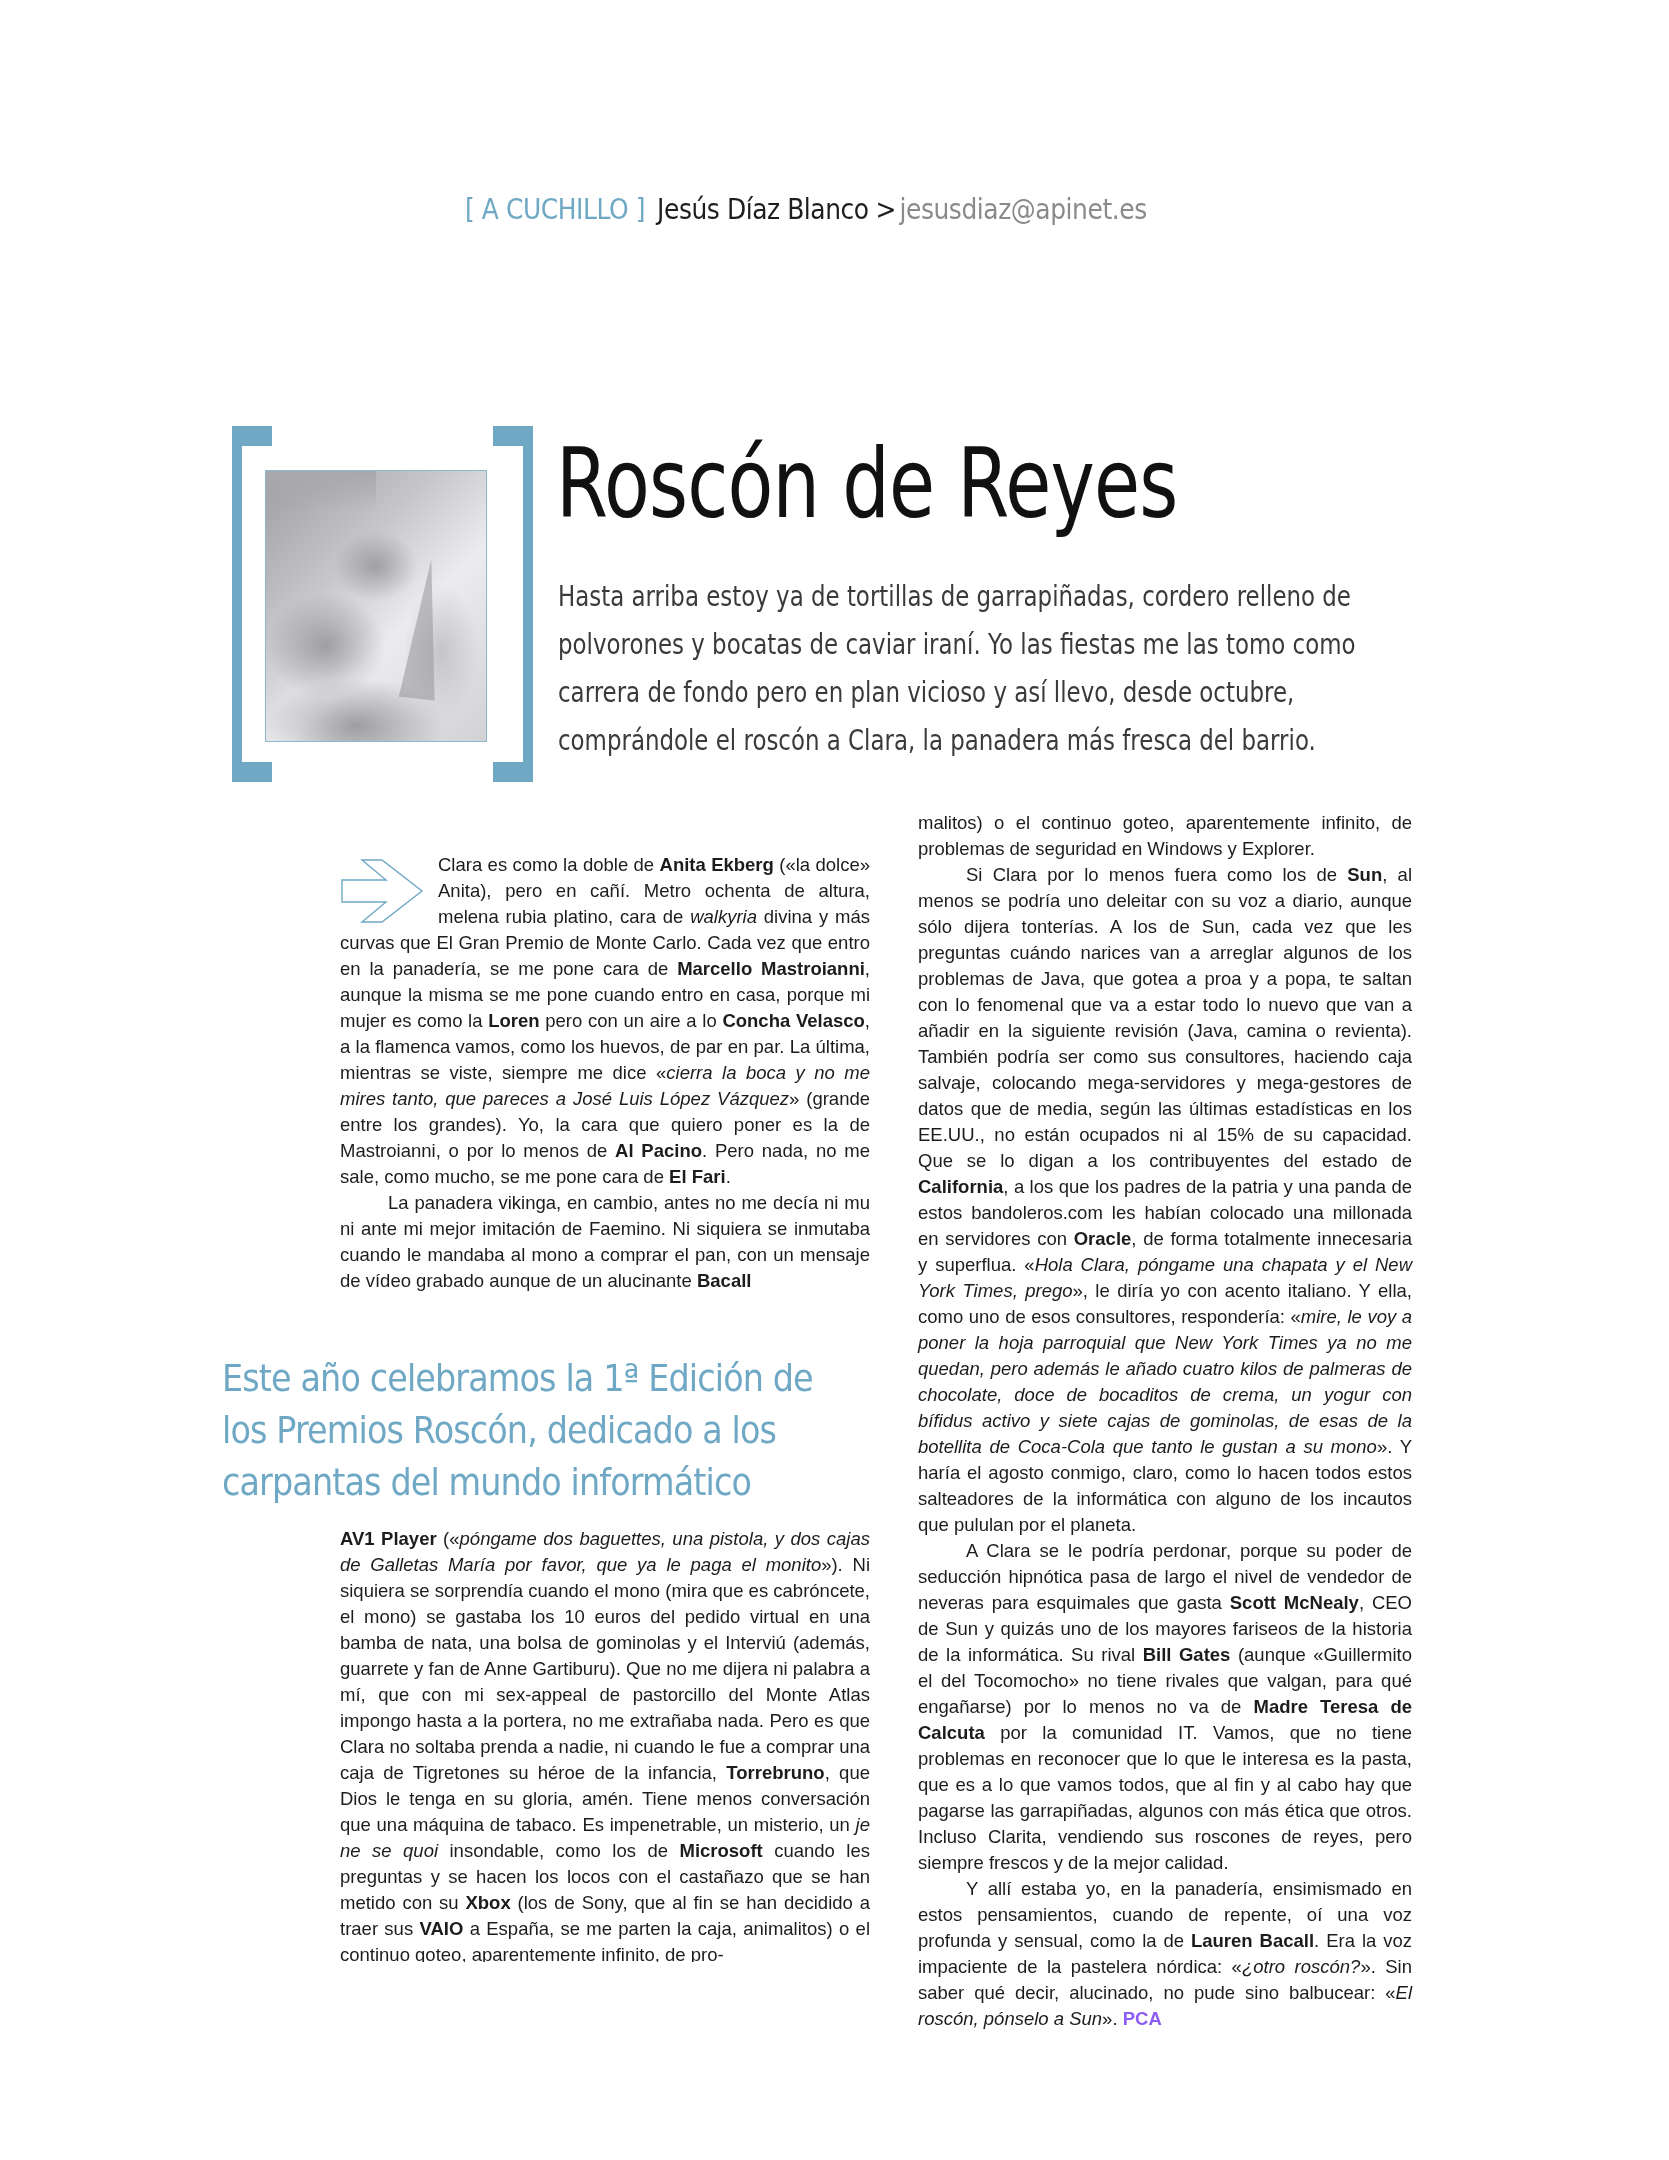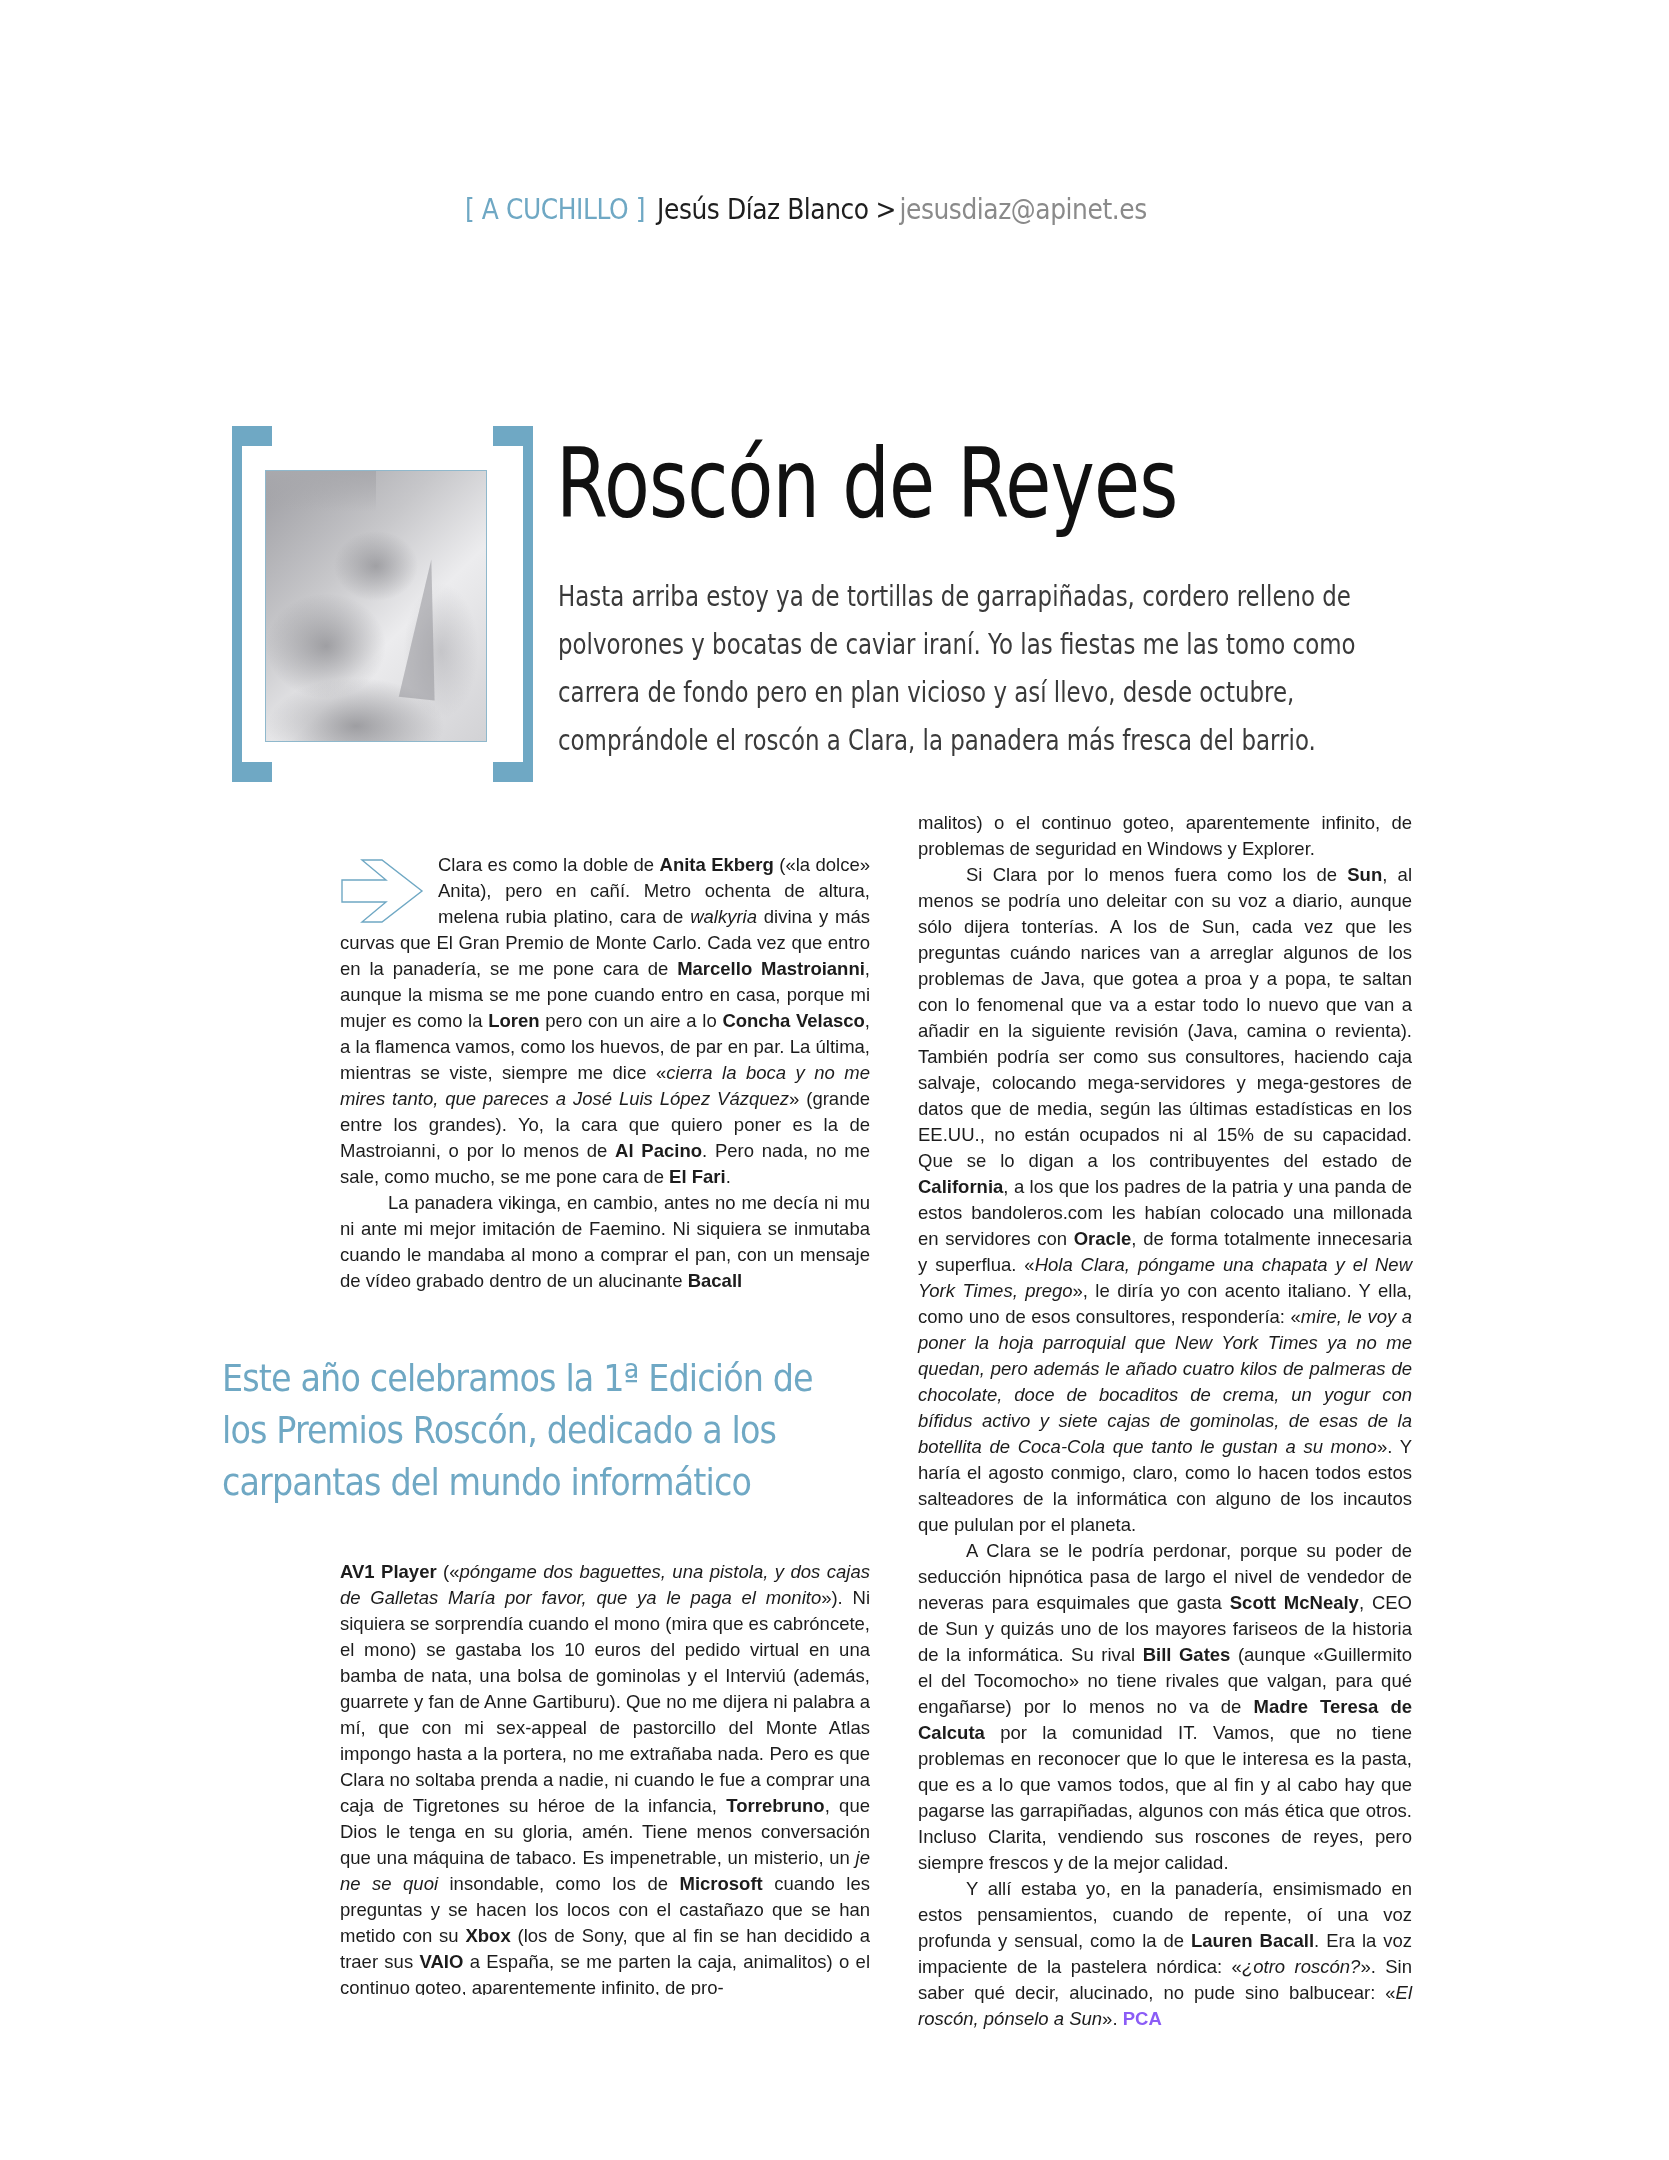--- a/index.html
+++ b/index.html
@@ -30,21 +30,21 @@
   #lead { left:558px; top:572px; width:900px; font-size:29px; line-height:48px; color:#3a3a3a; transform:scaleX(0.79); transform-origin:left top; width:1140px; }
   #lead p { margin:0; white-space:nowrap; }
 
   
   .col { position:absolute; font-size:18.5px; line-height:26px; text-align:justify; color:#1c1c1c; font-family:"Liberation Sans", sans-serif; }
   .col p { margin:0; }
   .col p.indent { text-indent:48px; }
   .col b { font-weight:bold; }
   .col i { font-style:italic; }
   #col-left-top { left:340px; top:852px; width:530px; }
-  #col-left-bottom { left:340px; top:1559px; width:530px; }
+  #col-left-bottom { left:340px; top:1526px; width:530px; }
   #col-right { left:918px; top:810px; width:494px; }
 
   #arrow-icon { position:absolute; left:340px; top:858px; width:84px; height:66px; }
   .dropcap-space { float:left; width:98px; height:76px; }
 
   #pull-quote { left:222px; top:1352px; width:680px; font-size:38px; line-height:52px; color:#6fa8c4; font-family:"DejaVu Sans", sans-serif; letter-spacing:-1px; transform:scaleX(0.88); transform-origin:left top; width:780px; }
   #pull-quote p { margin:0; white-space:nowrap; }
 
   .sig { color:#8b5cf6; font-weight:bold; }
 </style>
@@ -77,21 +77,21 @@
   <p>carrera de fondo pero en plan vicioso y así llevo, desde octubre,</p>
   <p>comprándole el roscón a Clara, la panadera más fresca del barrio.</p>
 </div>
 
 <svg id="arrow-icon" viewBox="0 0 84 66">
   <path d="M2 22 H46 L22 2 H42 L82 33 L42 64 H22 L46 44 H2 Z" fill="none" stroke="#6fa8c4" stroke-width="1.4"></path>
 </svg>
 
 <div id="col-left-top" class="col">
   <p><span class="dropcap-space"></span><span>Clara es como la doble de </span><b>Anita Ekberg</b><span> («la dolce» Anita), pero en cañí. Metro ochenta de altura, melena rubia platino, cara de </span><i>walkyria</i><span> divina y más curvas que El Gran Premio de Monte Carlo. Cada vez que entro en la panadería, se me pone cara de </span><b>Marcello Mastroianni</b><span>, aunque la misma se me pone cuando entro en casa, porque mi mujer es como la </span><b>Loren</b><span> pero con un aire a lo </span><b>Concha Velasco</b><span>, a la flamenca vamos, como los huevos, de par en par. La última, mientras se viste, siempre me dice «</span><i>cierra la boca y no me mires tanto, que pareces a José Luis López Vázquez</i><span>» (grande entre los grandes). Yo, la cara que quiero poner es la de Mastroianni, o por lo menos de </span><b>Al Pacino</b><span>. Pero nada, no me sale, como mucho, se me pone cara de </span><b>El Fari</b><span>.</span></p>
-  <p class="indent"><span>La panadera vikinga, en cambio, antes no me decía ni mu ni ante mi mejor imitación de Faemino. Ni siquiera se inmutaba cuando le mandaba al mono a comprar el pan, con un mensaje de vídeo grabado dentro de un alucinante </span><b>Bacall</b></p>
+  <p class="indent"><span>La panadera vikinga, en cambio, antes no me decía ni mu ni ante mi mejor imitación de Faemino. Ni siquiera se inmutaba cuando le mandaba al mono a comprar el pan, con un mensaje de vídeo grabado aunque de un alucinante </span><b>Bacall</b></p>
 </div>
 
 <div id="pull-quote" class="abs">
   <p>Este año celebramos la 1ª Edición de</p>
   <p>los Premios Roscón, dedicado a los</p>
   <p>carpantas del mundo informático</p>
 </div>
 
 <div id="col-left-bottom" class="col" style="height:436px;overflow:hidden;">
   <p><b>AV1 Player</b><span> («</span><i>póngame dos baguettes, una pistola, y dos cajas de Galletas María por favor, que ya le paga el monito</i><span>»). Ni siquiera se sorprendía cuando el mono (mira que es cabróncete, el mono) se gastaba los 10 euros del pedido virtual en una bamba de nata, una bolsa de gominolas y el Interviú (además, guarrete y fan de Anne Gartiburu). Que no me dijera ni palabra a mí, que con mi sex-appeal de pastorcillo del Monte Atlas impongo hasta a la portera, no me extrañaba nada. Pero es que Clara no soltaba prenda a nadie, ni cuando le fue a comprar una caja de Tigretones su héroe de la infancia, </span><b>Torrebruno</b><span>, que Dios le tenga en su gloria, amén. Tiene menos conversación que una máquina de tabaco. Es impenetrable, un misterio, un </span><i>je ne se quoi</i><span> insondable, como los de </span><b>Microsoft</b><span> cuando les preguntas y se hacen los locos con el castañazo que se han metido con su </span><b>Xbox</b><span> (los de Sony, que al fin se han decidido a traer sus </span><b>VAIO</b><span> a España, se me parten la caja, animalitos) o el continuo goteo, aparentemente infinito, de pro-</span></p>

